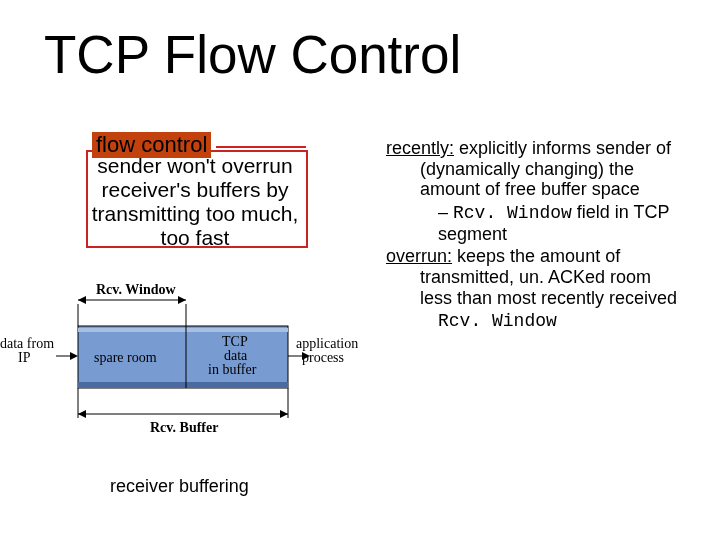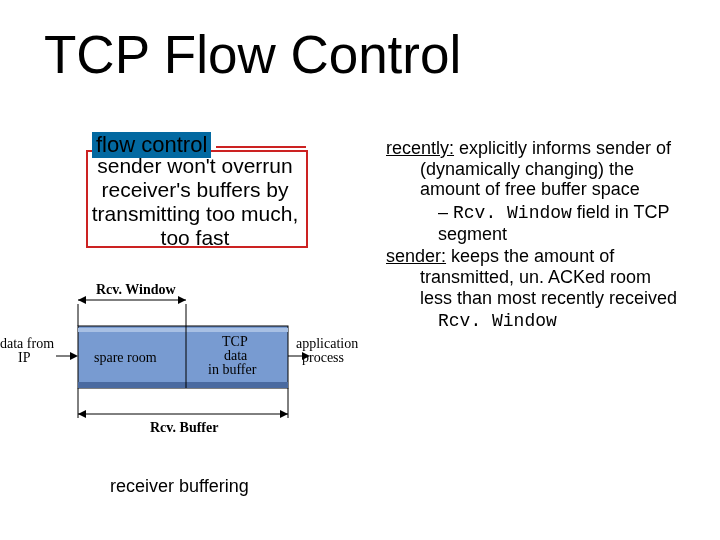--- a/index.html
+++ b/index.html
@@ -3,21 +3,21 @@
 <meta charset="utf-8">
 <style>
   html,body{margin:0;padding:0;width:720px;height:540px;background:#fff;
     font-family:"Trebuchet MS","Comic Sans MS",sans-serif;color:#000;}
   .slide{position:relative;width:720px;height:540px;}
   .title{position:absolute;left:44px;top:24px;font-size:53px;font-weight:400;
     font-family:"Comic Sans MS","Trebuchet MS",sans-serif;}
   .fc-box{position:absolute;left:86px;top:150px;width:218px;height:94px;
     border:2px solid #c22;}
   .fc-legend{position:absolute;left:92px;top:132px;font-size:22px;
-    font-family:"Comic Sans MS",sans-serif;background:#0369a1;padding:0 4px;}
+    font-family:"Comic Sans MS",sans-serif;background:#c2410c;padding:0 4px;}
   .fc-legend-dash{position:absolute;left:216px;top:146px;width:90px;height:2px;
     background:#c22;}
   .fc-body{position:absolute;left:90px;top:154px;width:210px;
     font-size:21px;text-align:center;line-height:1.15;
     font-family:"Comic Sans MS",sans-serif;}
   .right-col{position:absolute;left:386px;top:138px;width:300px;font-size:18px;
     line-height:1.15;font-family:"Trebuchet MS",sans-serif;}
   .right-col p{margin:0 0 2px 0;}
   .defn{padding-left:34px;text-indent:-34px;}
   .sub{padding-left:52px;text-indent:0;}
@@ -40,21 +40,21 @@
   <div class="fc-body">sender won't overrun receiver's buffers by transmitting too much, too fast</div>
 
   <div class="right-col">
     <p class="defn">
       <u><span>recently:</span></u><span> explicitly informs sender of (dynamically changing) the amount of free buffer space</span>
     </p>
     <p class="sub">
       <span>– </span><span class="mono">Rcv. Window</span><span>  field in TCP segment</span>
     </p>
     <p class="defn">
-      <u><span>sender:</span></u><span> keeps the amount of transmitted, un. ACKed room less than most recently received</span>
+      <u><span>overrun:</span></u><span> keeps the amount of transmitted, un. ACKed room less than most recently received</span>
     </p>
     <p class="sub mono">Rcv. Window</p>
   </div>
 
   <svg class="fig" viewBox="0 0 360 180">
 
     <line x1="78" y1="22" x2="186" y2="22" stroke="#000" stroke-width="1"></line>
     <polygon points="78,22 86,18 86,26" fill="#000"></polygon>
     <polygon points="186,22 178,18 178,26" fill="#000"></polygon>
     <text x="96" y="16" font-size="14" font-weight="bold">Rcv. Window</text>

